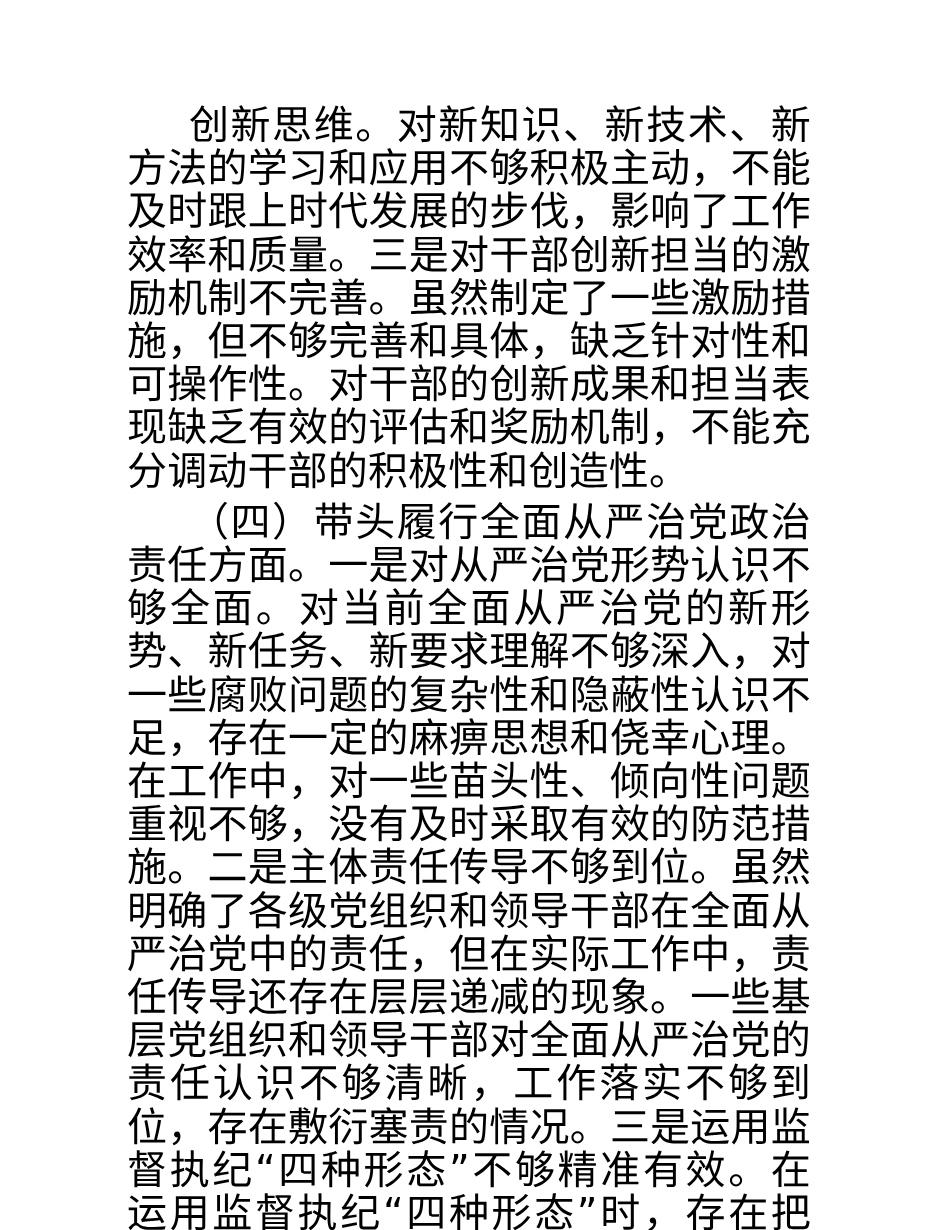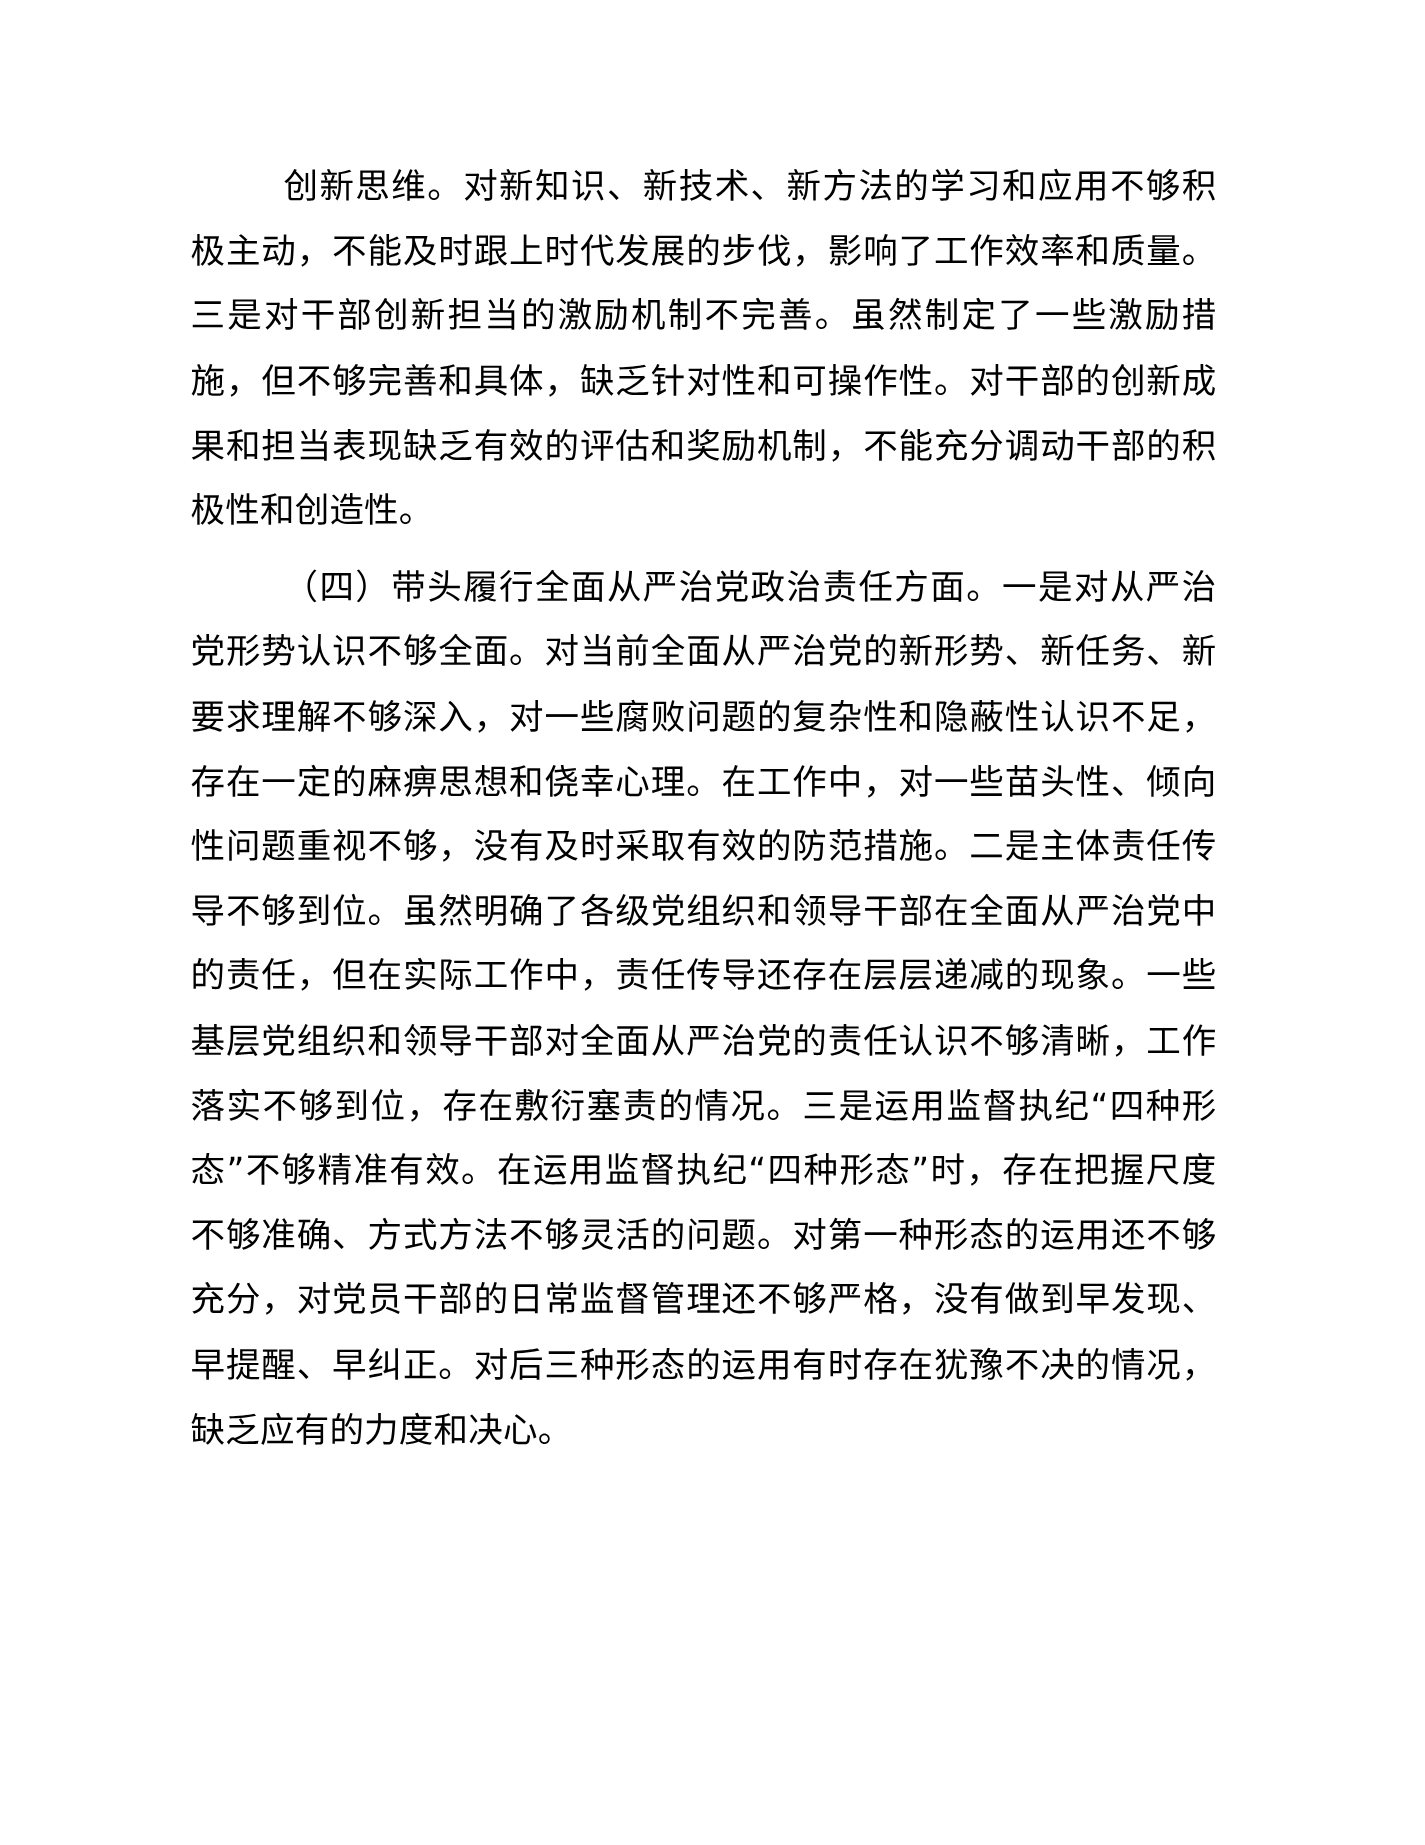--- a/index.html
+++ b/index.html
@@ -21,21 +21,21 @@
   .page-body {
     position: absolute;
     left: 127px;
     top: 104px;
     width: 696px;
   }
 
   .para {
     margin: 0 12px 0 0;
     font-family: "DejaVu Sans", "Liberation Sans", sans-serif;
-    font-size: 23px;
+    font-size: 40px;
     line-height: 43.2px;
     color: #000000;
     text-align: justify;
     text-align-last: left;
     text-justify: inter-ideograph;
     letter-spacing: 0.15px;
     word-break: break-all;
     white-space: normal;
     -webkit-font-smoothing: none;
   }

